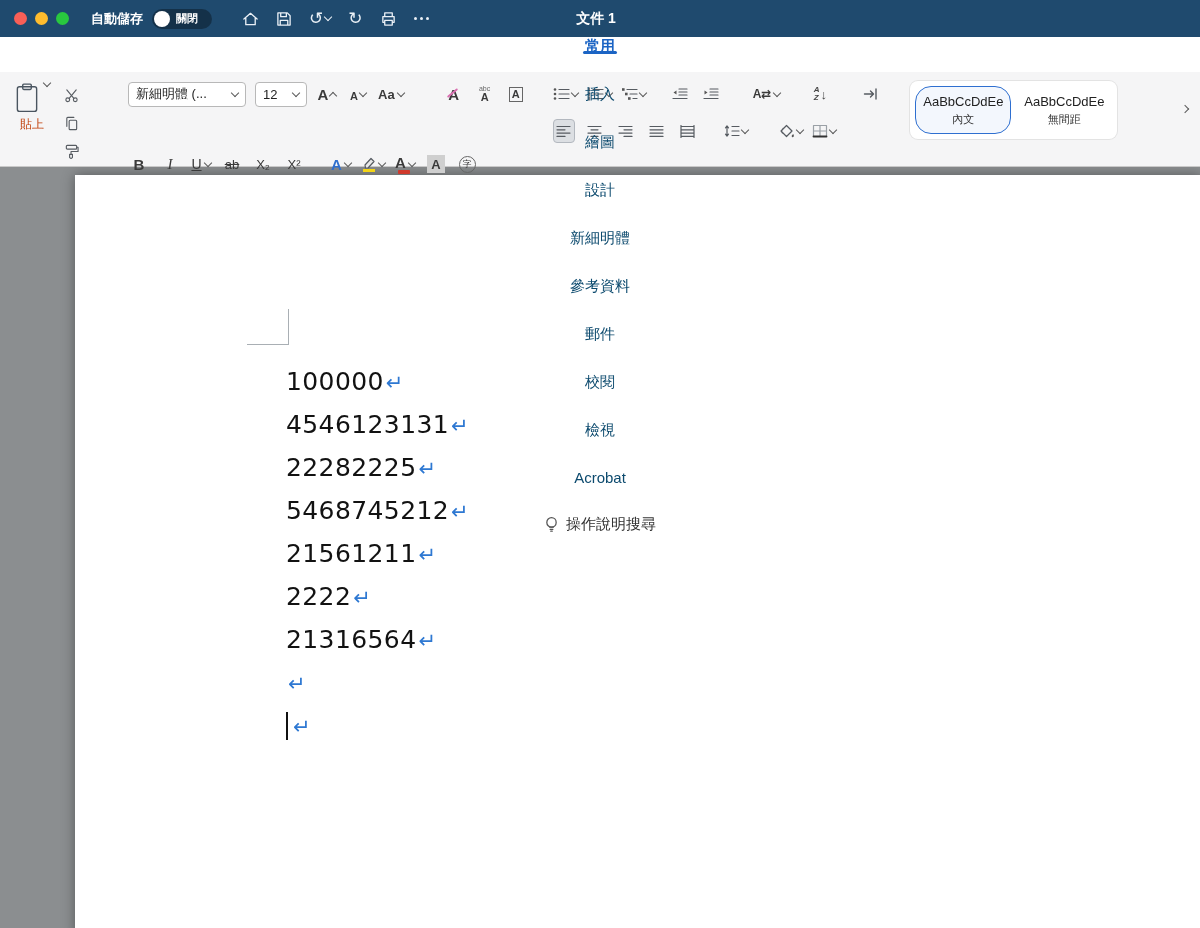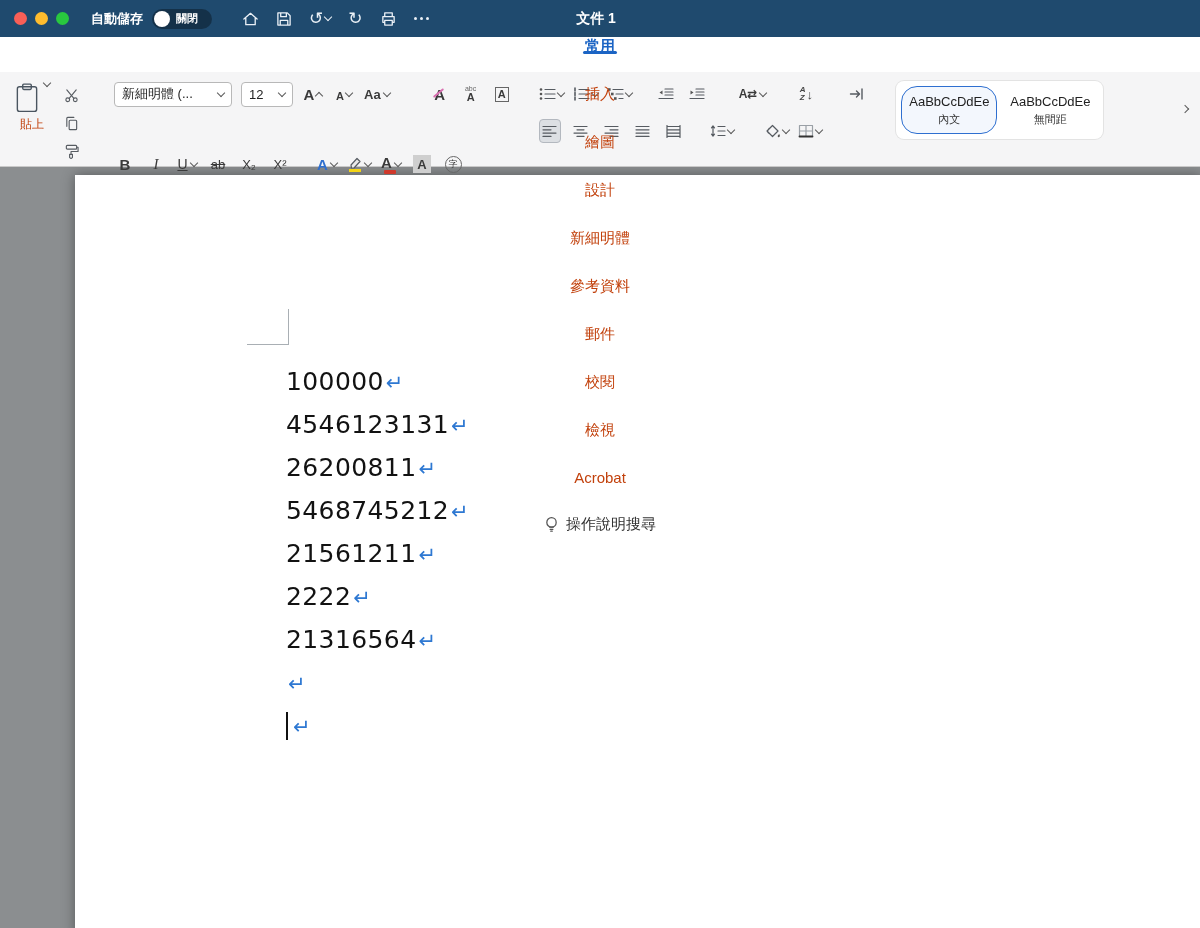--- a/index.html
+++ b/index.html
@@ -33,21 +33,21 @@
   
   .chev { width:6px; height:6px; border-right:1.4px solid #5a5a5a; border-bottom:1.4px solid #5a5a5a;
     transform:rotate(45deg); display:inline-block; flex:0 0 auto; margin-top:-3px; }
   .chev.white { border-color:#eaf0f6; }
   .chev.up { transform:rotate(-135deg); margin-top:3px; }
   .chev.right { transform:rotate(-45deg); }
 
   
   .tabbar { position:absolute; top:37px; left:0; right:0; height:35px; background:#fff;
     display:flex; align-items:center; padding:0 17px; gap:29px; z-index:4;flex-direction:column; }
-  .tab { font-size:15px; color:#c2410c; position:relative; height:100%; display:flex; align-items:center; cursor:default; }
+  .tab { font-size:15px; color:#0c4a6e; position:relative; height:100%; display:flex; align-items:center; cursor:default; }
   .tab.selected { color:#1b64c4; font-weight:700; }
   .tab.selected::after { content:""; position:absolute; left:-2px; right:-2px; bottom:2px;
     height:3px; border-radius:2px; background:#1b64c4; }
   .search-tab { display:flex; align-items:center; gap:7px; font-size:15px; color:#333; }
   .search-tab svg { stroke:#555; stroke-width:1.2; fill:none; stroke-linecap:round; }
 
   
   .ribbon { position:absolute; top:72px; left:0; right:0; height:95px; background:#f5f5f6;
     border-bottom:1px solid #c9c9c9; display:flex; align-items:flex-start; padding:9px 10px 6px 14px; z-index:3; }
   .rows { display:flex; flex-direction:column; gap:11px; }
@@ -84,21 +84,21 @@
     align-items:center; justify-content:center; font-size:9px; }
   .shadeA { background:#cfcfcf; width:18px; height:18px; display:flex; align-items:center;
     justify-content:center; font-weight:700; font-size:13px; }
   .slashmark { position:absolute; width:13px; height:2px; background:#d86fb0; transform:rotate(-40deg);
     left:3px; top:10px; border-radius:1px; }
   .sortwrap { display:flex; align-items:center; gap:1px; }
   .sortwrap .az { display:flex; flex-direction:column; line-height:1; font-size:8px; font-weight:700; color:#444; }
   .sortwrap .arr { font-size:13px; color:#444; }
 
   
-  .font-group { flex:0 0 auto;gap:44px; }
+  .font-group { margin-left:14px; flex:0 0 auto;gap:44px; }
   .para-group { margin-left:26px; flex:0 0 auto; }
 
   
   .styles-wrap { margin-left:28px; display:flex; align-items:center; gap:6px; flex:1 1 auto; }
   .stylepanel { background:#fff; border-radius:8px; padding:5px; display:flex; gap:5px;
     box-shadow:0 0 0 1px #e3e3e3; }
   .stylecard { width:96px; height:48px; border-radius:16px; border:1.5px solid transparent;
     display:flex; flex-direction:column; align-items:center; justify-content:center; gap:3px; }
   .stylecard.selected { border-color:#2e6fd0; background:#f3f7fd; }
   .stylecard .sample { font-size:13px; color:#222; }
@@ -437,21 +437,21 @@
     <div class="text-block">
       <div class="doc-line">
         <span class="num">100000</span>
         <span class="pmark">↵</span>
       </div>
       <div class="doc-line">
         <span class="num">4546123131</span>
         <span class="pmark">↵</span>
       </div>
       <div class="doc-line">
-        <span class="num">26200811</span>
+        <span class="num">22282225</span>
         <span class="pmark">↵</span>
       </div>
       <div class="doc-line">
         <span class="num">5468745212</span>
         <span class="pmark">↵</span>
       </div>
       <div class="doc-line">
         <span class="num">21561211</span>
         <span class="pmark">↵</span>
       </div>

